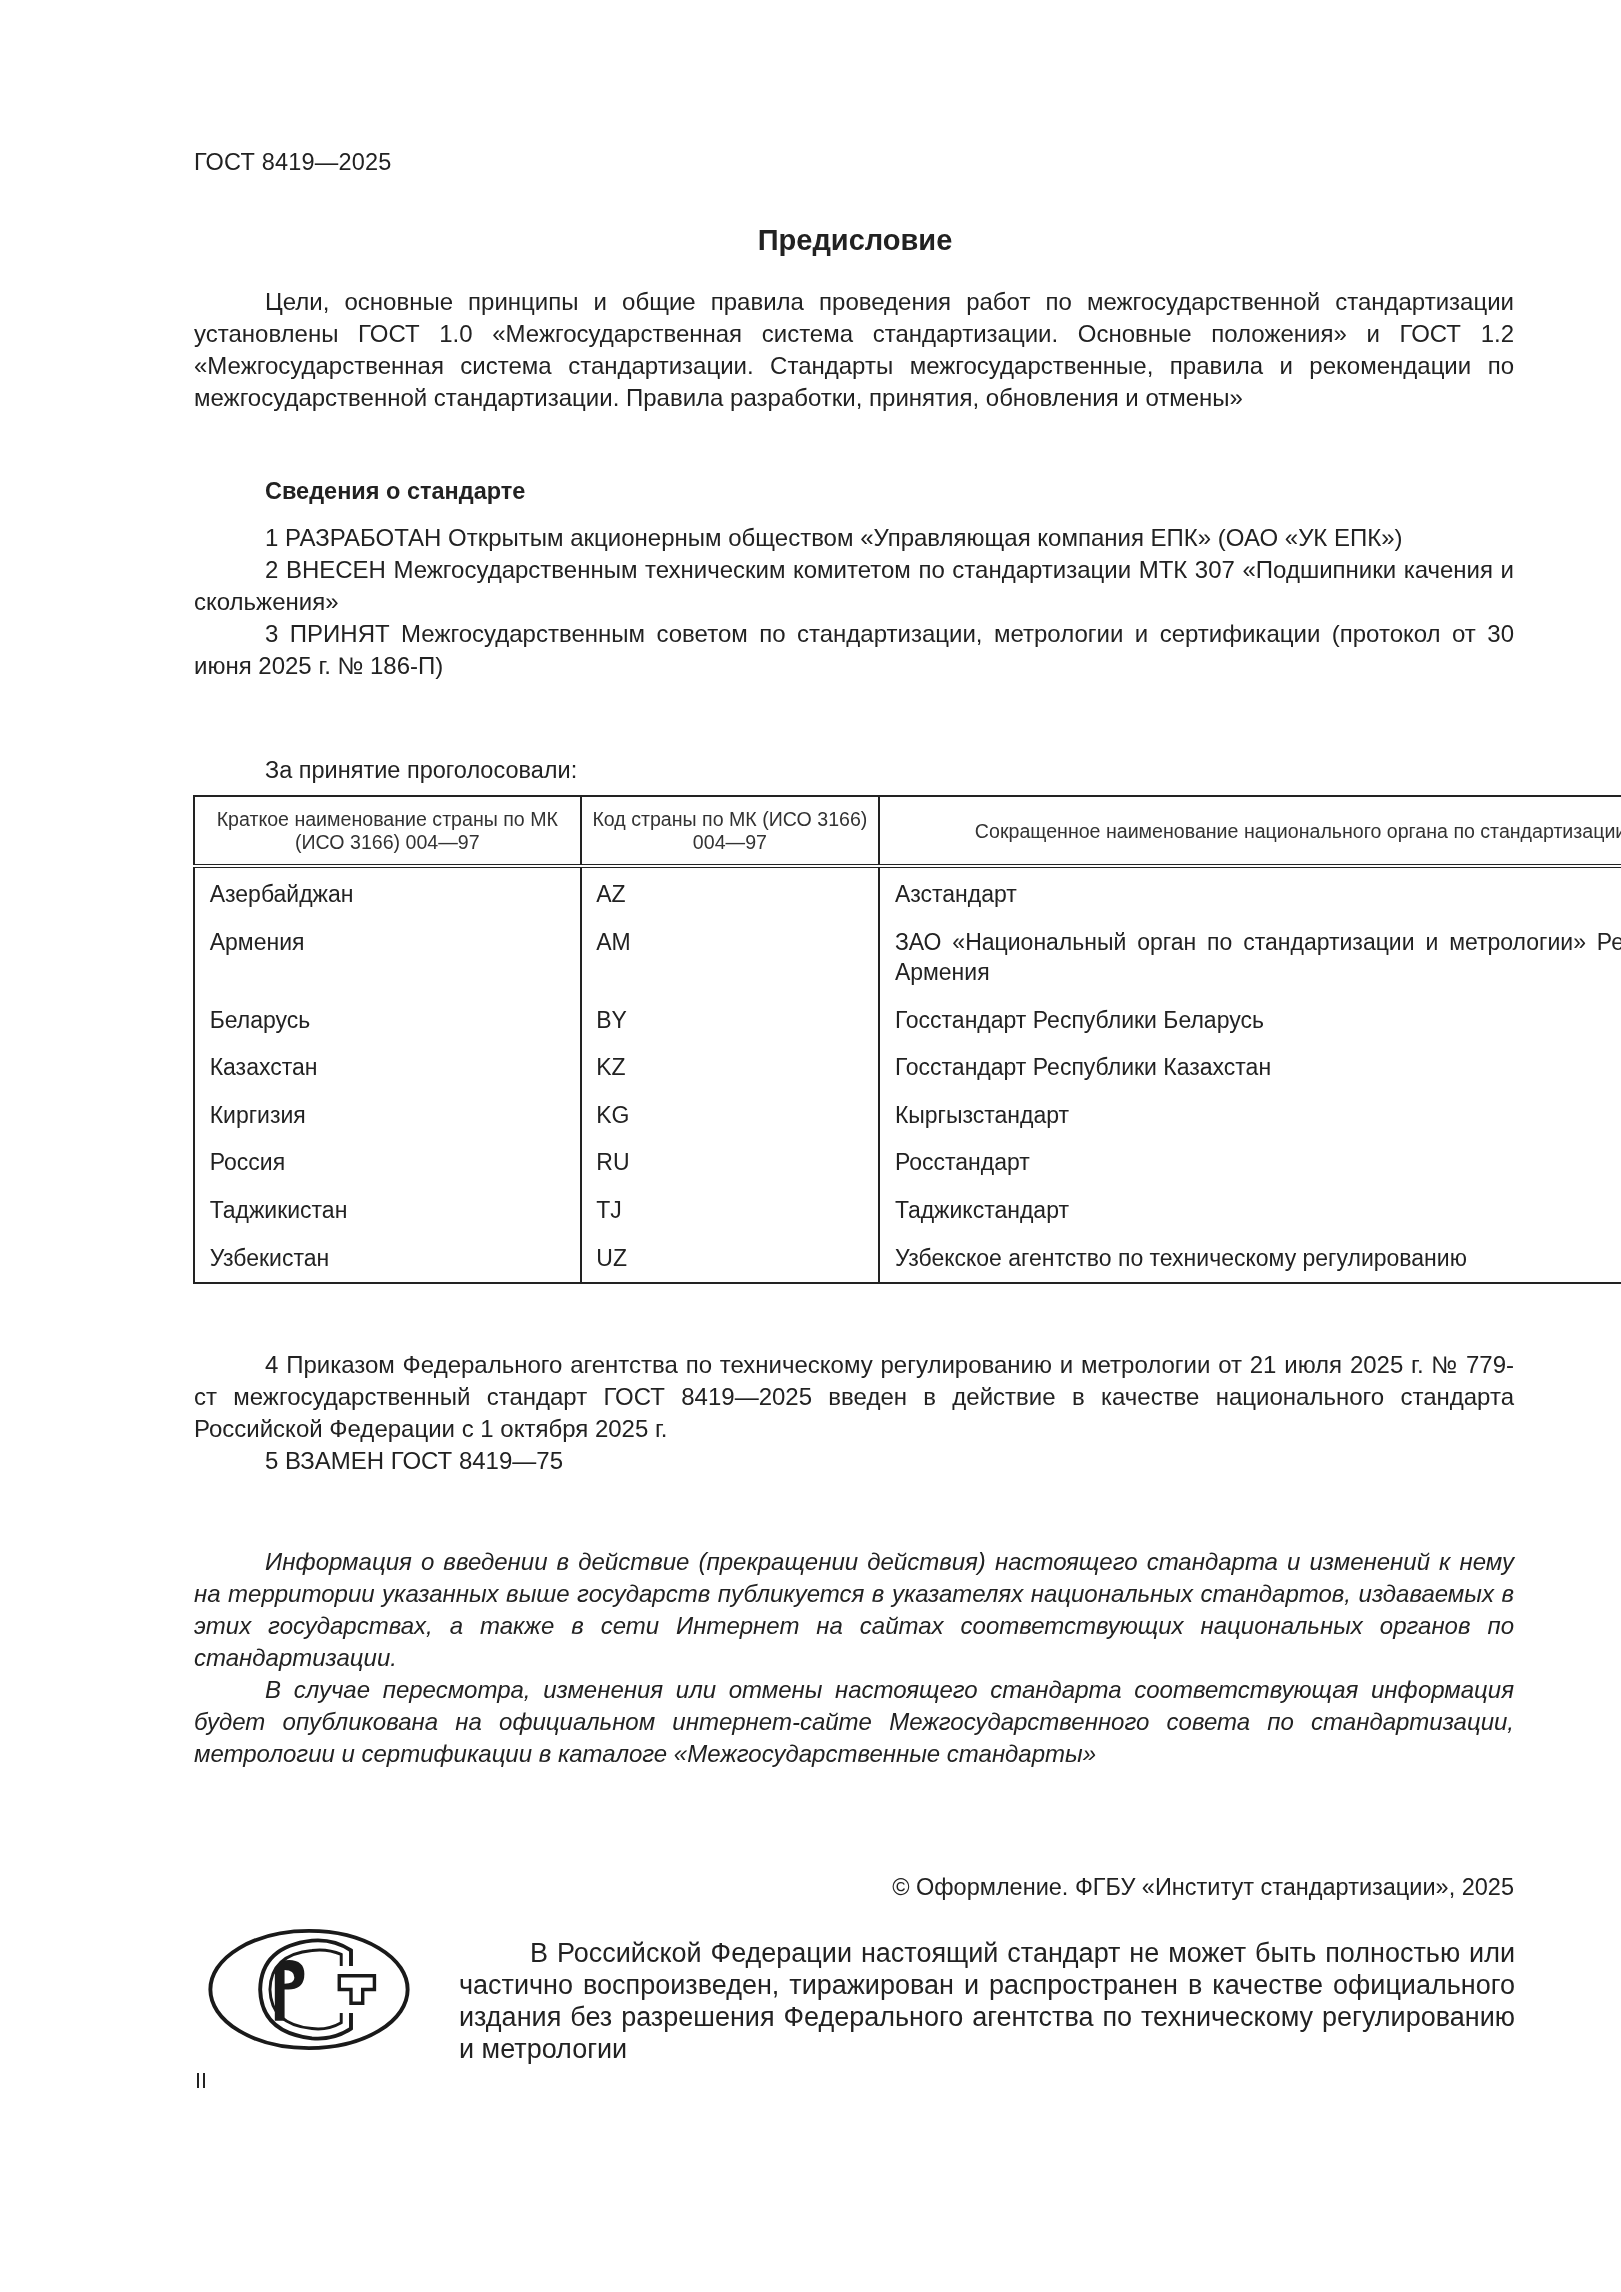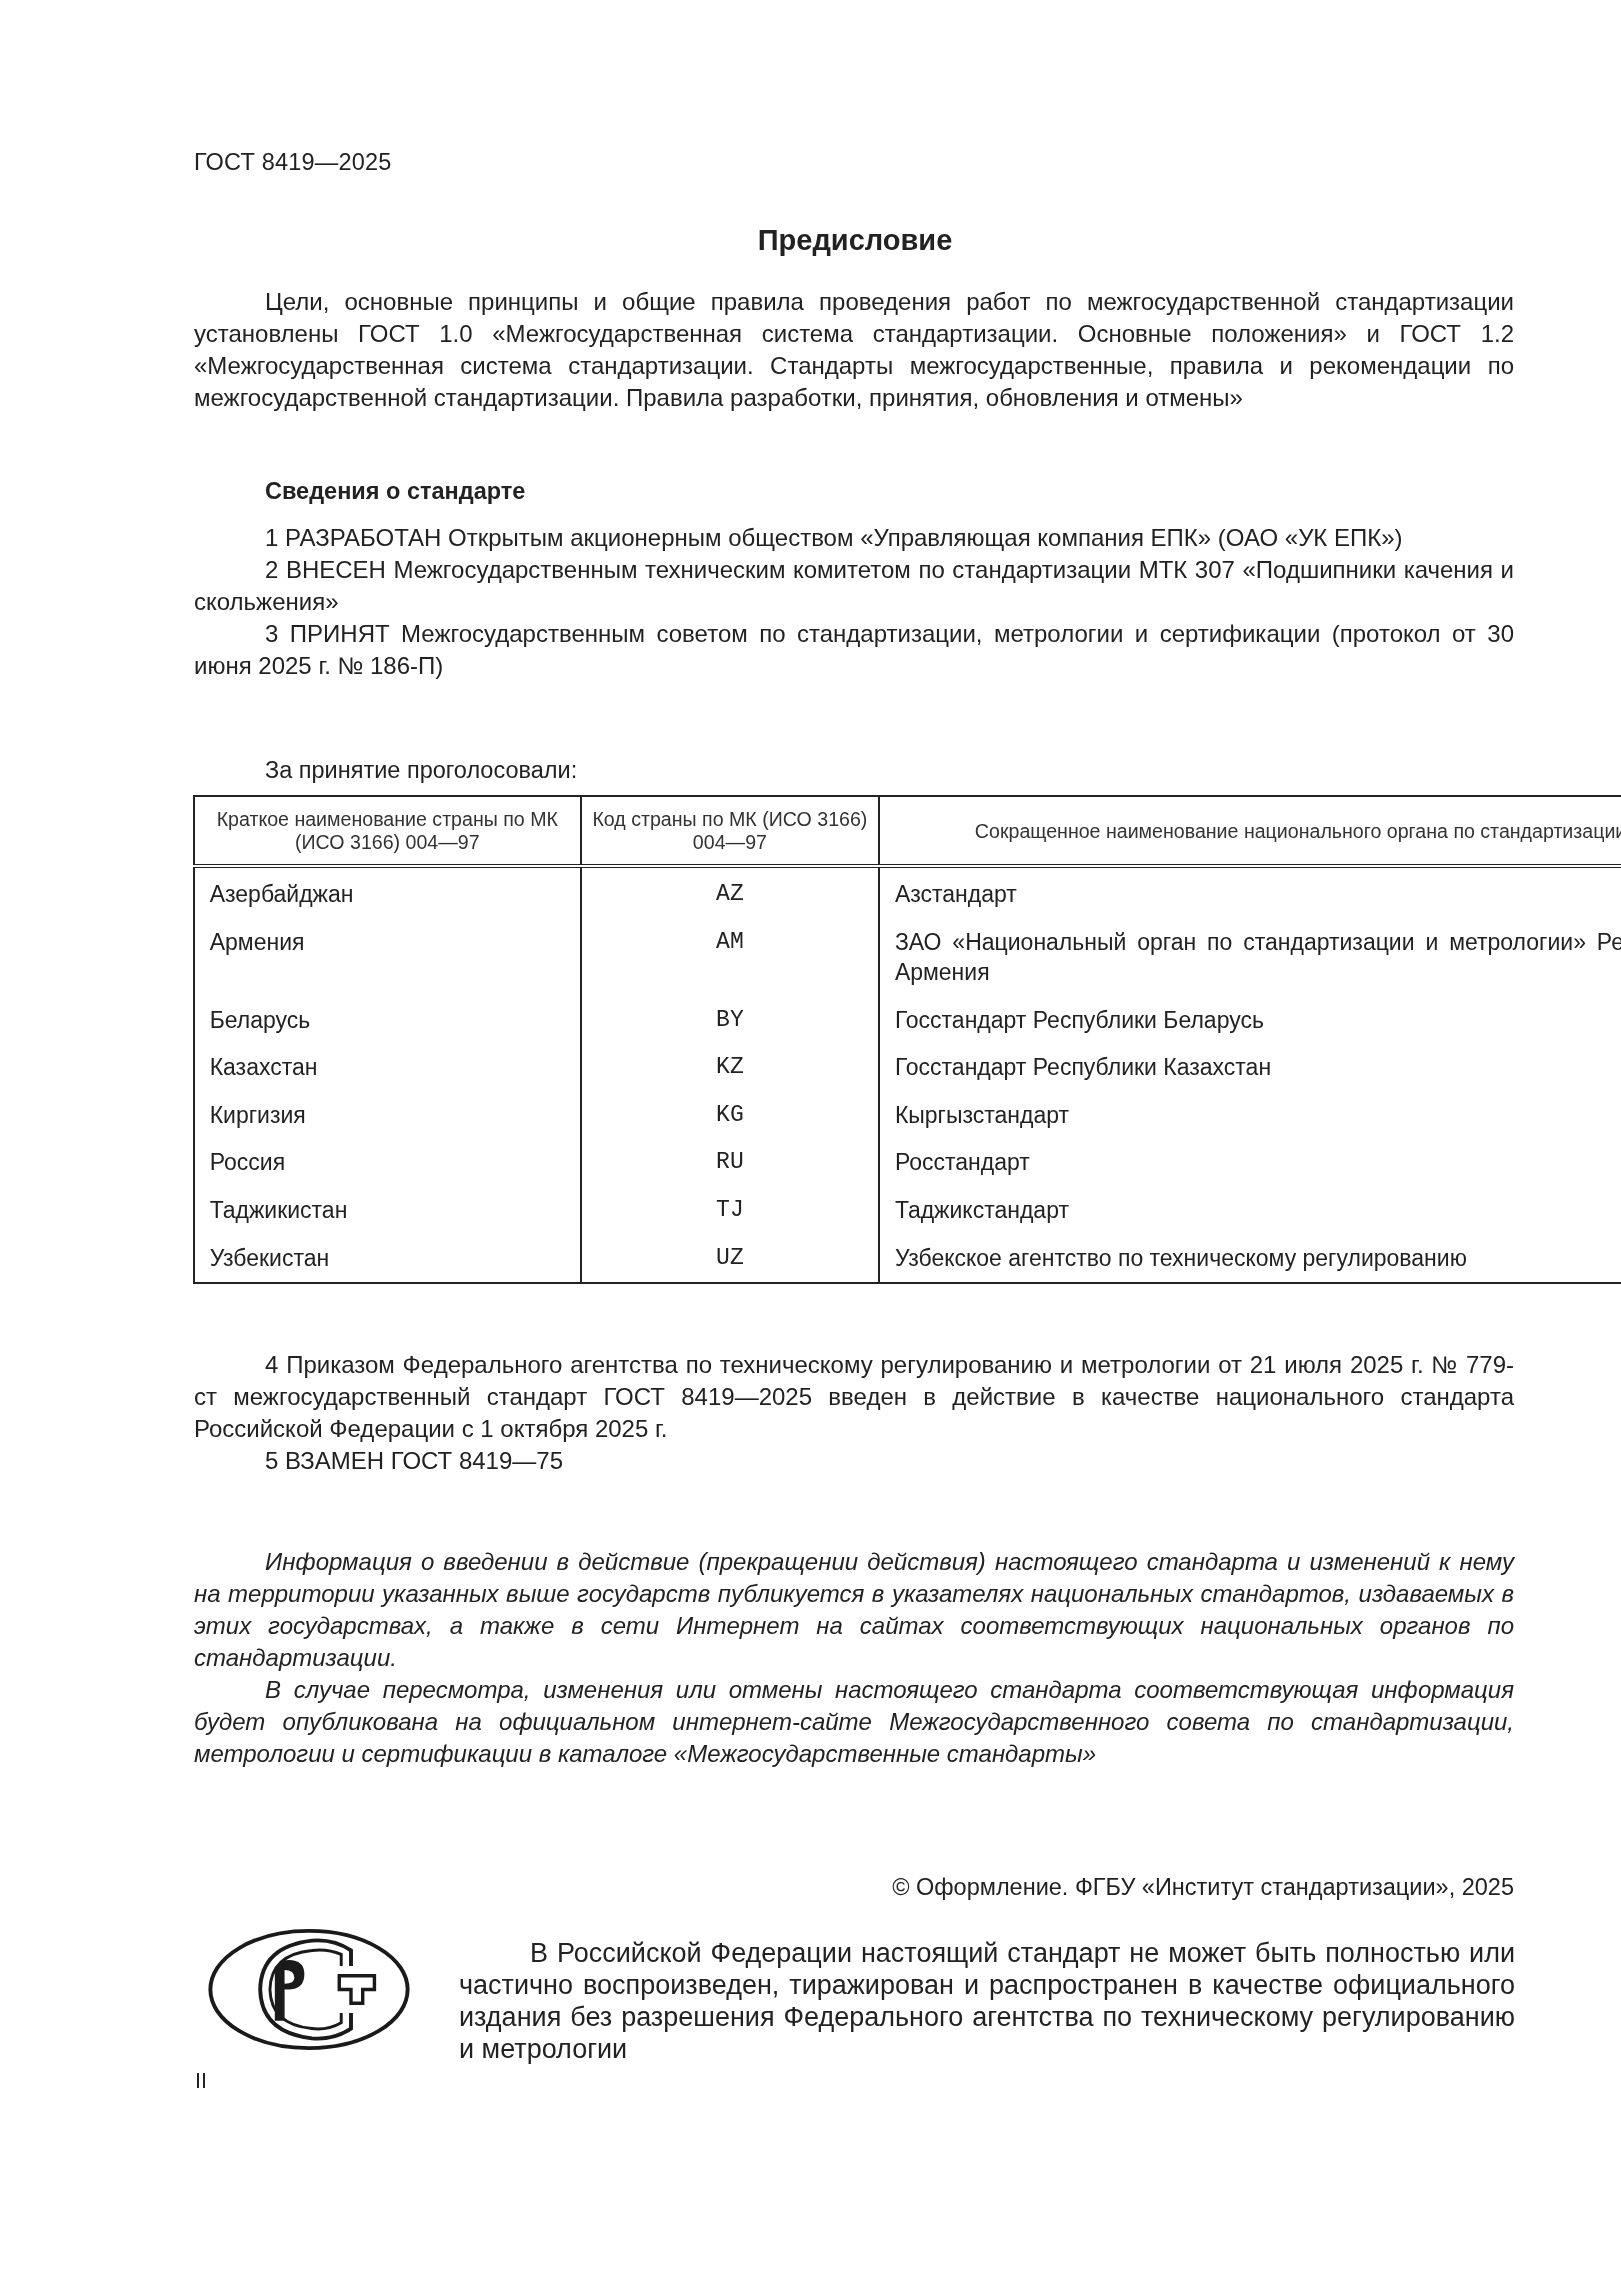--- a/index.html
+++ b/index.html
@@ -37,21 +37,21 @@
     padding: 10.8px 9.8px 8.8px; text-align: center; vertical-align: middle;
     border-right: 2px solid #222222; border-bottom: 4.9px double #222222;
     height: 45px;
   }
   table.votes th:last-child { border-right: none; }
   table.votes td {
     border-right: 2px solid #222222; vertical-align: top;
     padding: 0 14.7px; line-height: 30px;
   }
   table.votes td:last-child { border-right: none; text-align: justify; padding-right: 0; }
-  table.votes td.code { text-align: center; font-family: Liberation Mono, monospace; }
+  table.votes td.code { text-align: left; }
   table.votes tr.r-first td { padding-top: 11.8px; }
   table.votes tr.r td { padding-top: 17.6px; }
   table.votes tr.r-last td { padding-bottom: 9.8px; }
   .col1 { width: 365px; }
   .col2 { width: 277px; }
   .items2 { top: 1349px; }
   .note { top: 1546px; font-style: italic; }
   .copyright {
     position: absolute; right: 107px; top: 1874px; font-size: 23.5px;
   }

